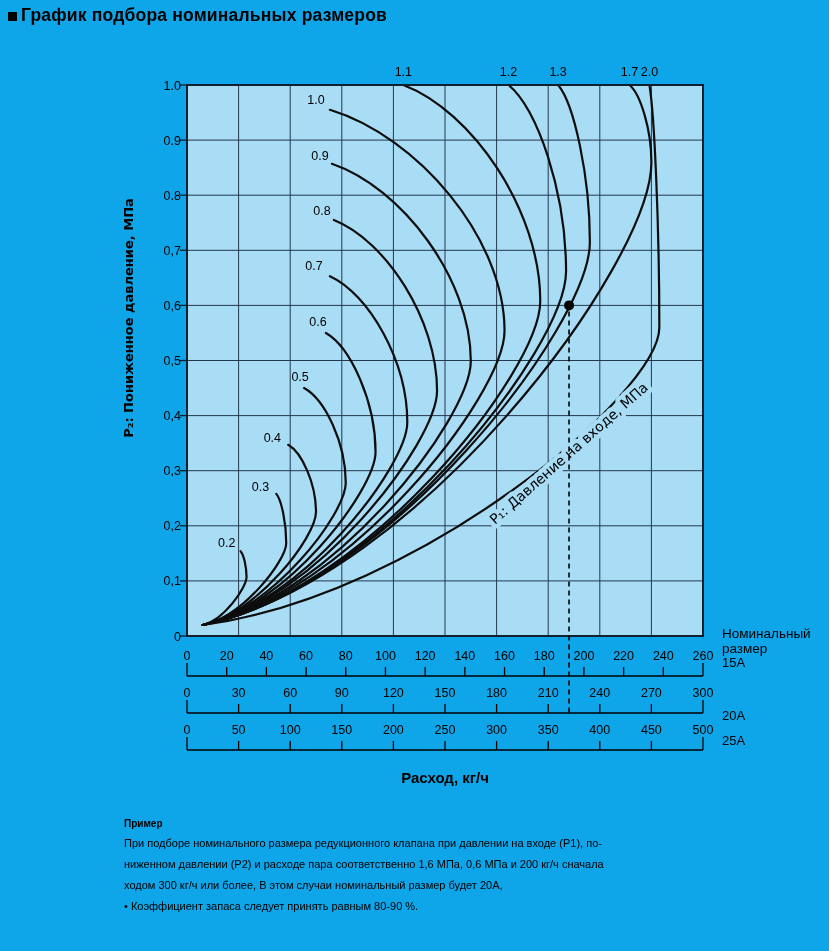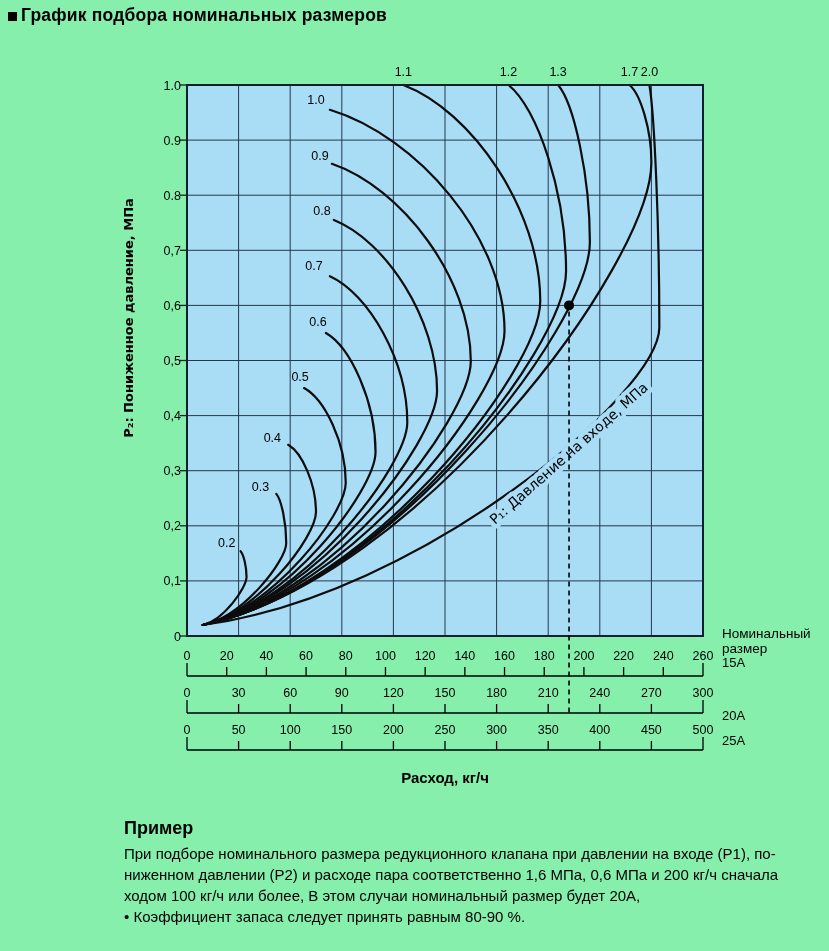--- a/index.html
+++ b/index.html
@@ -1,23 +1,23 @@
 <!DOCTYPE html>
 <html><head>
 <meta charset="utf-8">
 <style>
   html,body{margin:0;padding:0;background:#ffffff;}
-  .page{position:relative;width:829px;height:951px;background:#86efac;overflow:hidden;
+  .page{position:relative;width:829px;height:951px;background:#0ea5e9;overflow:hidden;
         font-family:"Liberation Sans", sans-serif;color:#000;}
   .title-row{position:absolute;left:8px;top:5px;font-size:17.5px;font-weight:bold;
              letter-spacing:0.2px;white-space:nowrap;}
   .title-sq{display:inline-block;width:9px;height:9px;background:#000;margin-right:4px;}
   .example{position:absolute;left:124px;top:818px;}
-  .ex-head{font-size:18px;font-weight:bold;margin-bottom:4px;}
-  .ex-line{font-size:15px;line-height:21px;white-space:nowrap;}
+  .ex-head{font-size:10px;font-weight:bold;margin-bottom:4px;}
+  .ex-line{font-size:11px;line-height:21px;white-space:nowrap;}
   svg text{font-family:"Liberation Sans", sans-serif;}
   svg .subfont{font-family:"DejaVu Sans", sans-serif;}
 </style>
 </head>
 <body>
 
 <div class="page">
 
   <div class="title-row">
     <span class="title-sq"></span><span>График подбора номинальных размеров</span>
@@ -182,16 +182,16 @@
       <text x="508.5076923076923" y="76" fill="#000" text-anchor="middle" font-size="12.5">1.2</text>
       <text x="558.123076923077" y="76" fill="#000" text-anchor="middle" font-size="12.5">1.3</text>
       <text x="629.5692307692307" y="76" fill="#000" text-anchor="middle" font-size="12.5">1.7</text>
       <text x="649.4153846153847" y="76" fill="#000" text-anchor="middle" font-size="12.5">2.0</text>
     </svg>
 
   <div class="example">
     <div class="ex-head">Пример</div>
     <div class="ex-line">При подборе номинального размера редукционного клапана при давлении на входе (P1), по-</div>
     <div class="ex-line">ниженном давлении (P2) и расходе пара соответственно 1,6 МПа, 0,6 МПа и 200 кг/ч сначала</div>
-    <div class="ex-line">ходом 100 кг/ч или более, В этом случаи номинальный размер будет 20А,</div>
+    <div class="ex-line">ходом 300 кг/ч или более, В этом случаи номинальный размер будет 20А,</div>
     <div class="ex-line">• Коэффициент запаса следует принять равным 80-90 %.</div>
   </div>
 </div>
 
 </body></html>

